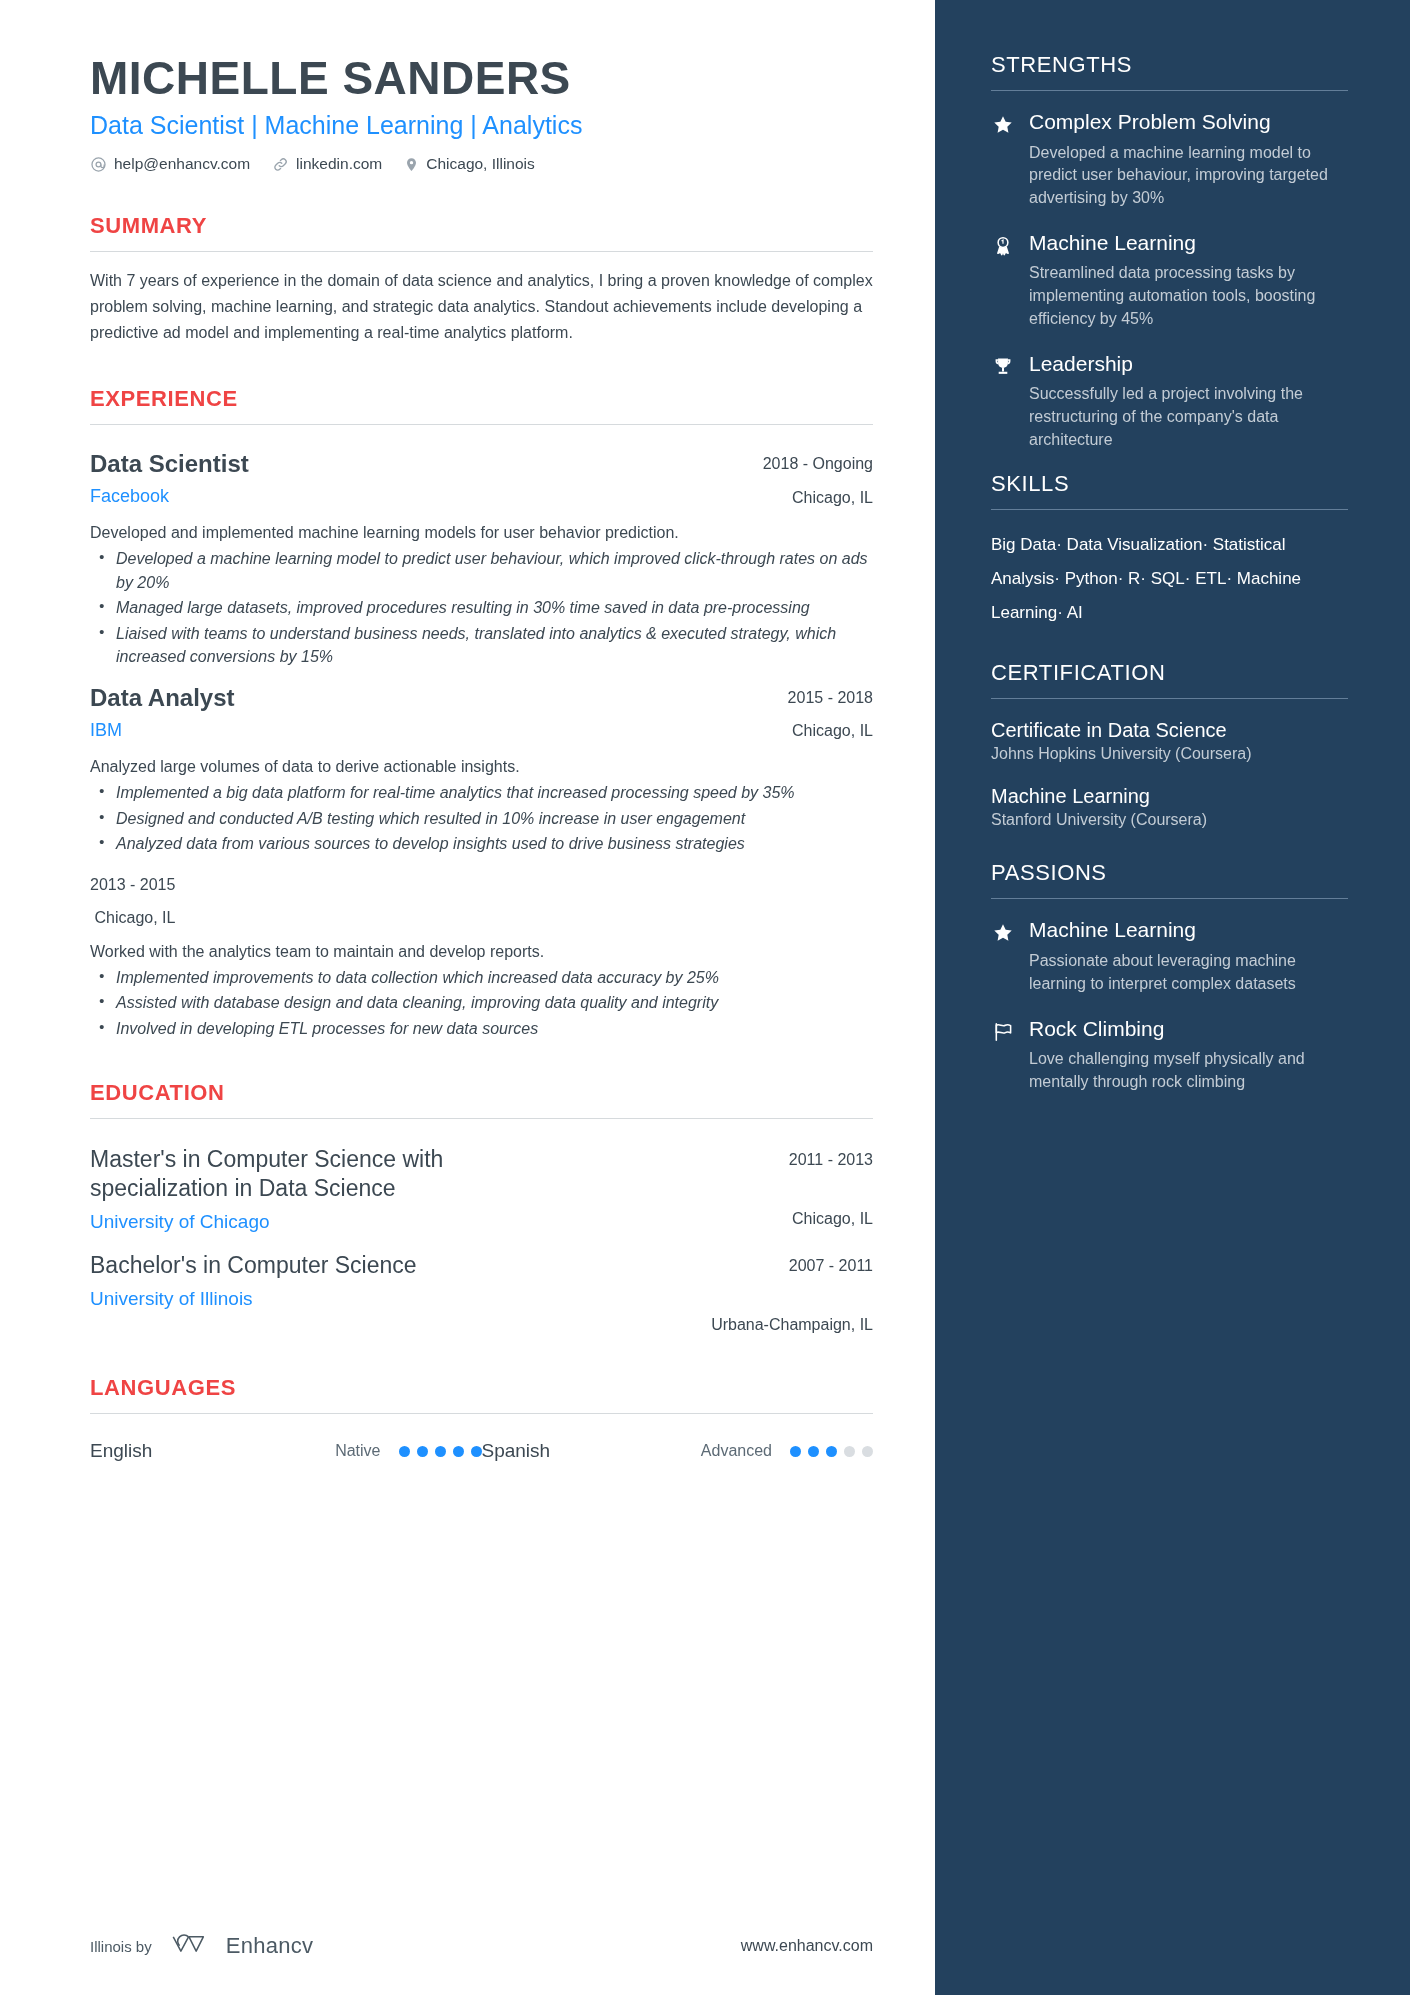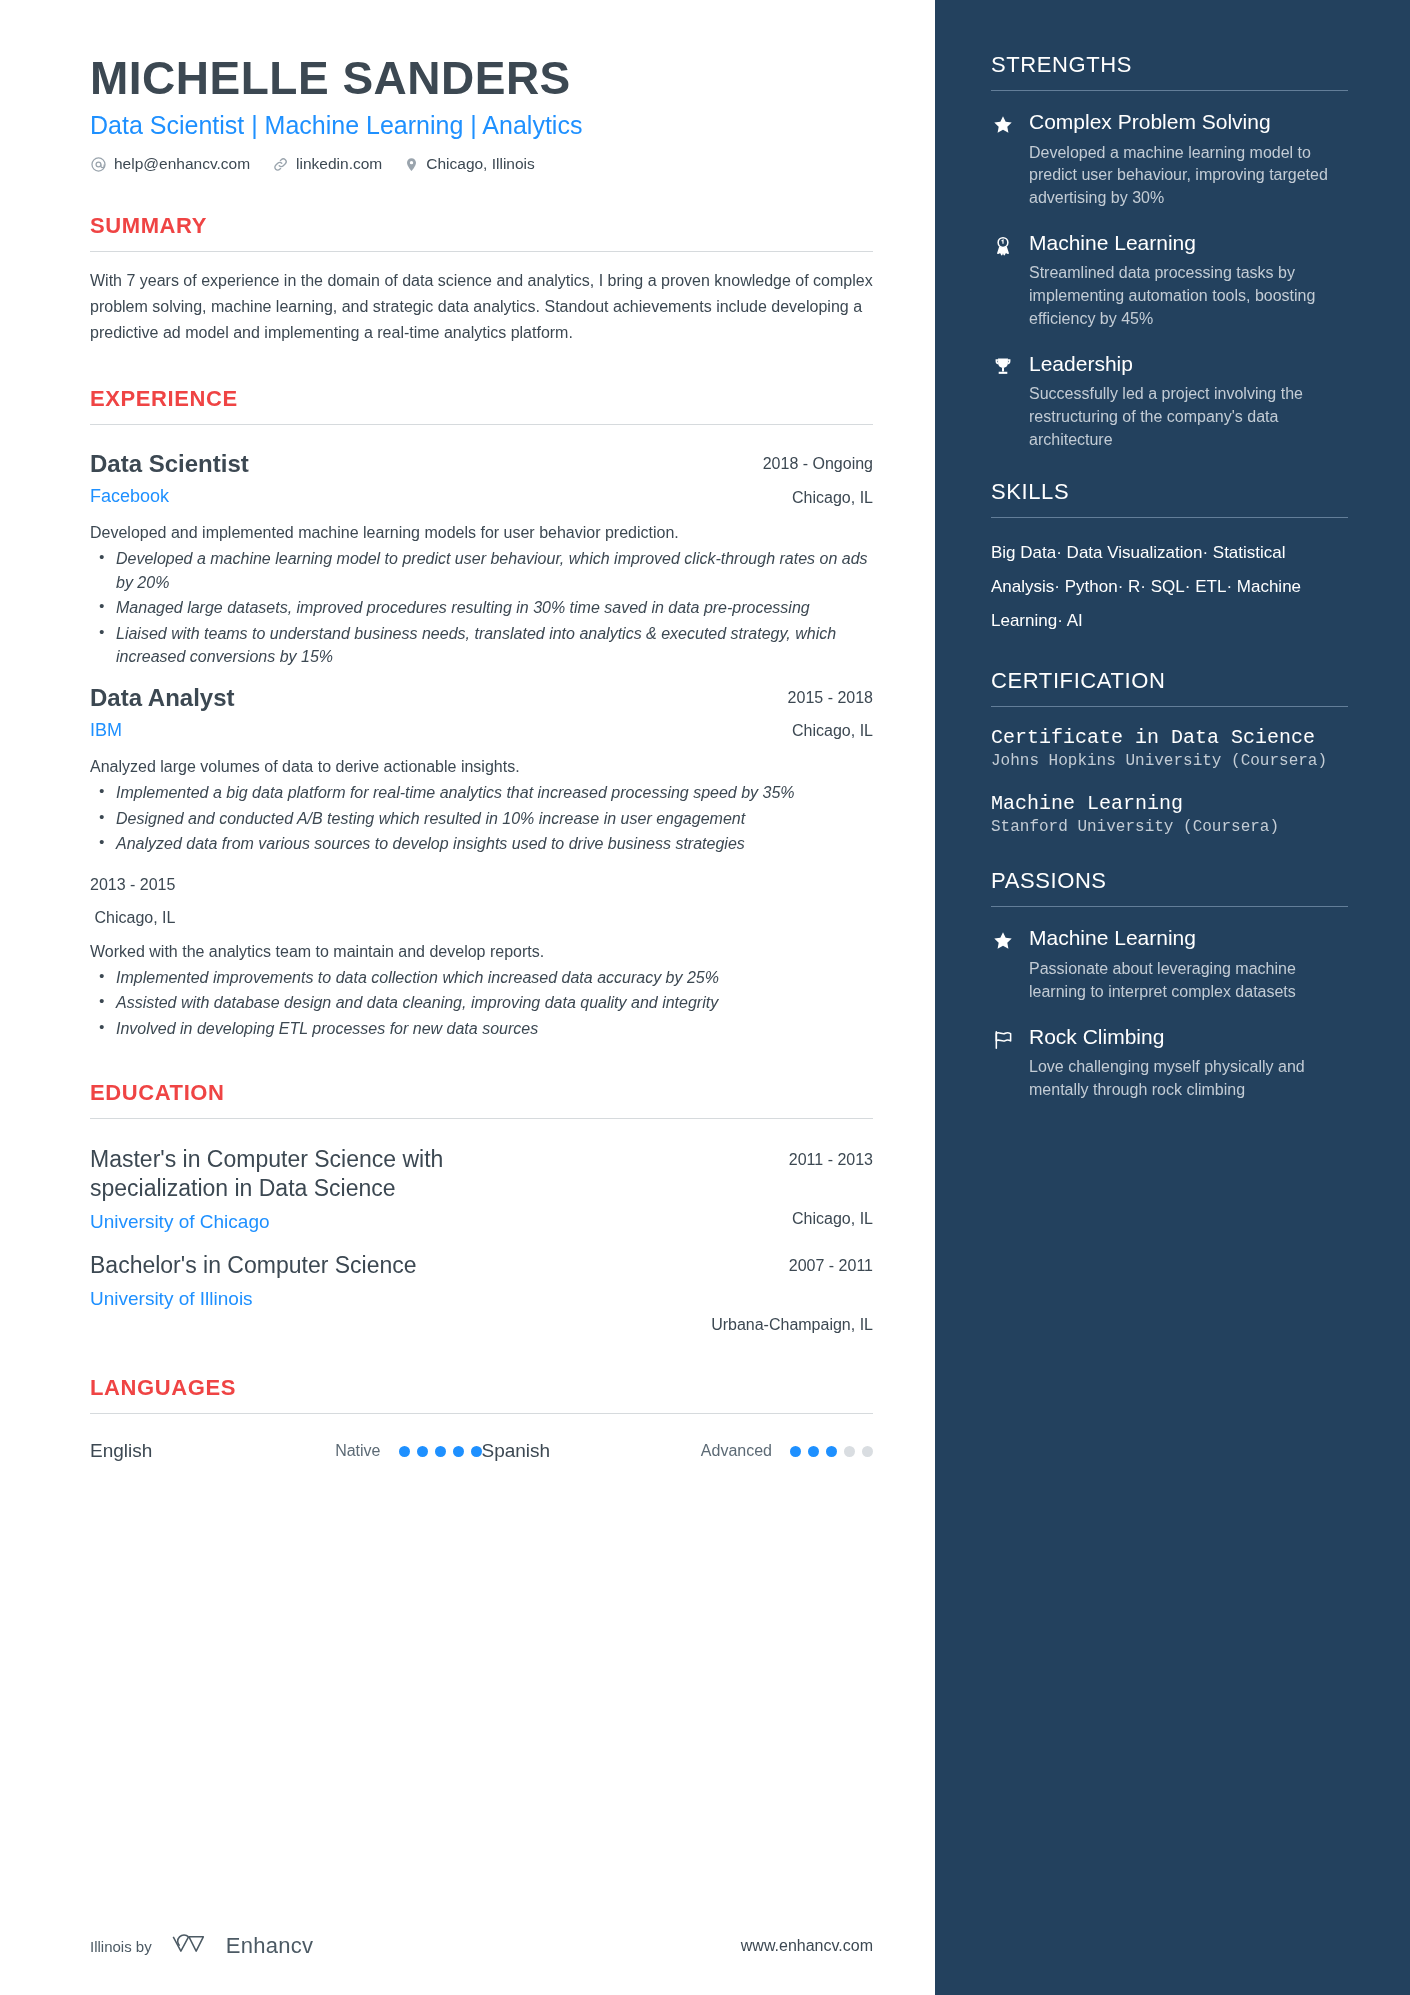--- a/index.html
+++ b/index.html
@@ -213,21 +213,21 @@
   .site-url { font-size: 16px; color: #3c4852; }
 
   
   .side-col {
     width: 485px;
     background: #23415e;
     padding: 52px 62px 0 56px;
     color: #ffffff;
   }
   .side-section { margin-bottom: 30px; }
-  .side-section:first-child { margin-bottom: 28px; }
+  .side-section:first-child { margin-bottom: 20px; }
   .side-title {
     font-size: 22px;
     font-weight: 400;
     letter-spacing: 0.6px;
     color: #ffffff;
     padding-bottom: 12px;
     border-bottom: 1px solid #5d7governance;
     border-bottom: 1px solid #637e99;
     margin-bottom: 18px;
   }
@@ -253,21 +253,21 @@
     margin-top: 7px;
   }
 
   .skills-text {
     font-size: 17px;
     color: #ffffff;
     line-height: 2.0;
   }
   .skill-sep { color: #ffffff; }
 
-  .cert-item { margin-bottom: 18px; font-family: Liberation Mono, monospace; }
+  .cert-item { margin-bottom: 18px; }
   .cert-name {
     font-size: 20px;
     color: #ffffff;
     line-height: 1.3;
   }
   .cert-org {
     font-size: 16px;
     color: #c3ccd5;
     line-height: 1.35;
   }

